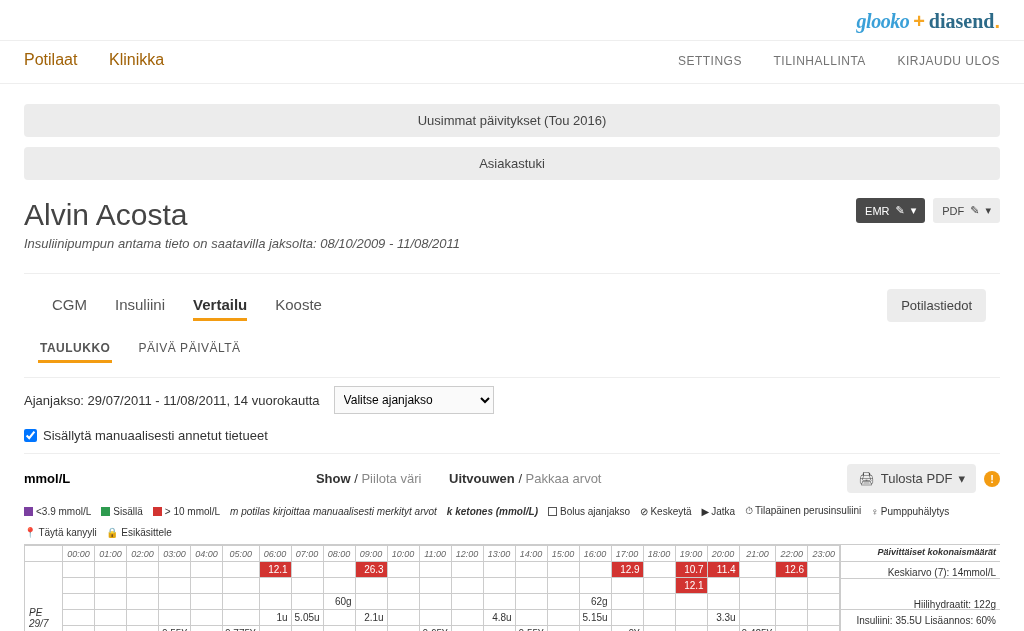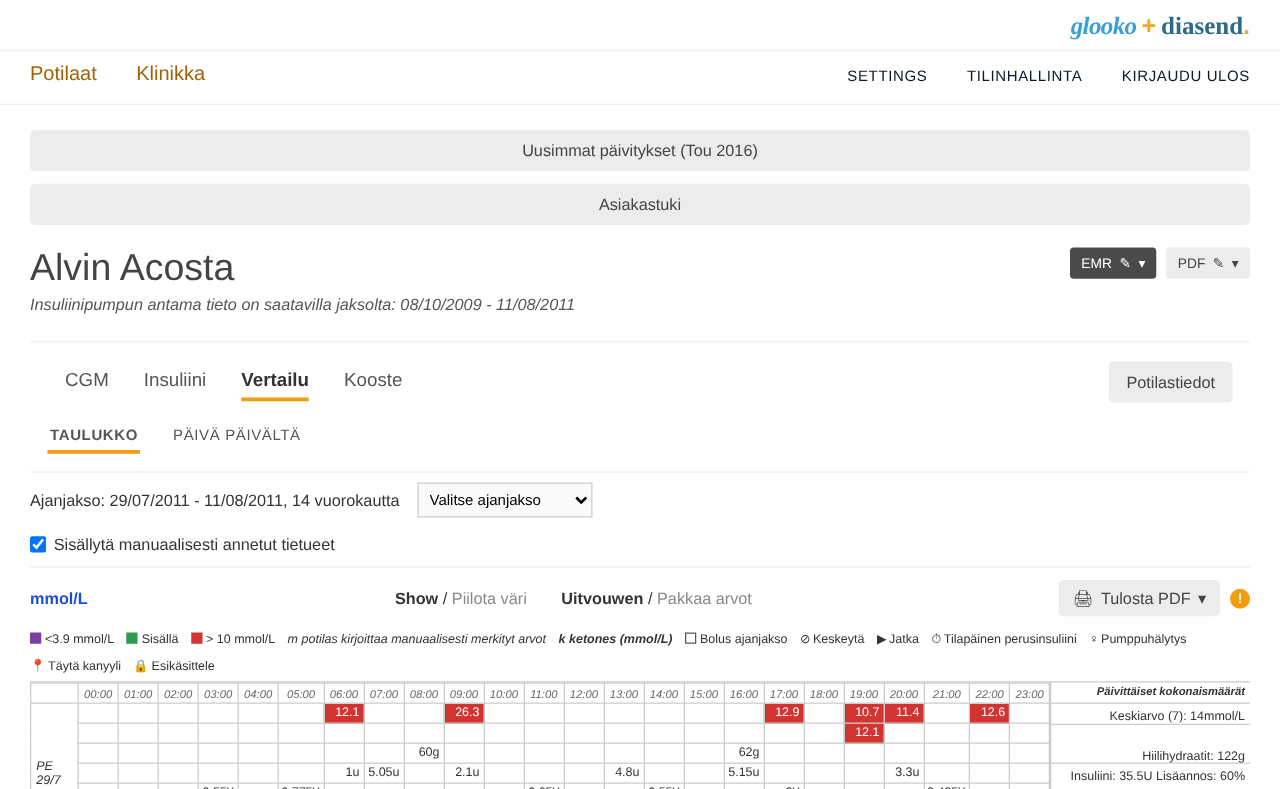--- a/index.html
+++ b/index.html
@@ -7,44 +7,44 @@
 .page { width: 1024px; margin: 0 auto; background: #fff; }
 .topbar { display: flex; justify-content: flex-end; align-items: center; padding: 10px 24px 6px; }
 .brand { height: 24px; }
 .brand-glooko { font-family: Georgia, serif; font-style: italic; color: #3aa0d8; font-size: 20px; font-weight: bold; letter-spacing: -0.5px; }
 .brand-plus { color: #f6a623; font-size: 20px; margin: 0 4px; font-weight: bold; }
 .brand-diasend { font-family: Georgia, serif; color: #2c6a88; font-size: 20px; font-weight: bold; }
 .brand-dot { color: #f6a623; font-size: 20px; font-weight: bold; }
 .nav { display: flex; align-items: center; padding: 10px 24px 14px; border-top: 1px solid #eee; border-bottom: 1px solid #eee; }
 .nav-left a { font-size: 16px; color: #a16207; text-decoration: none; margin-right: 28px; }
 .nav-right { margin-left: auto; }
-.nav-right a { font-size: 12px; color: #0f172a; text-decoration: none; margin-left: 28px; letter-spacing: 0.5px; }
+.nav-right a { font-size: 12px; color: #737373; text-decoration: none; margin-left: 28px; letter-spacing: 0.5px; }
 .content { padding: 20px 24px; }
 .row-buttons { display: flex; justify-content: flex-end; gap: 10px; margin-bottom: 18px; flex-direction: column; }
 .btn-grey { background: #ececec; border: none; border-radius: 4px; padding: 9px 14px; color: #444; font-size: 13px; cursor: pointer; }
 .row-title { display: flex; align-items: flex-start; margin-bottom: 4px; }
 h1 { font-size: 30px; font-weight: 400; color: #444; margin-bottom: 4px; }
 .subtitle { font-style: italic; color: #555; font-size: 13px; margin-bottom: 8px; }
 .title-right { margin-left: auto; display: flex; gap: 8px; }
 .btn-dark { background: #4a4a4a; color: #fff; border: none; border-radius: 3px; padding: 6px 9px; font-size: 11px; display: inline-flex; align-items: center; gap: 6px; cursor: pointer; }
 hr.div { border: none; border-top: 1px solid #eee; margin: 14px 0 6px; }
 .tabs { display: flex; align-items: center; padding: 6px 14px; }
 .tabs a { font-size: 15px; color: #555; text-decoration: none; padding: 10px 14px 12px; position: relative; }
 .tabs a.active { font-weight: bold; color: #333; }
 .tabs a.active::after { content: ""; position: absolute; left: 14px; right: 14px; bottom: 4px; height: 3px; background: #f39c12; }
 .btn-right-patient { margin-left: auto; }
 .subtabs { padding: 0 14px 2px; display: flex; gap: 24px; }
 .subtabs a { font-size: 12px; letter-spacing: 0.5px; color: #555; text-decoration: none; padding: 10px 2px 12px; position: relative; }
 .subtabs a.active { font-weight: bold; }
 .subtabs a.active::after { content: ""; position: absolute; left: 0; right: 0; bottom: 4px; height: 3px; background: #f39c12; }
 .controls { display: flex; align-items: center; gap: 14px; padding: 8px 0 8px; font-size: 13px; flex-wrap: wrap; border-top: 1px solid #eee; margin-top: 8px; }
-.controls select { width: 140px; padding: 5px; border: 1px solid #ccc; background: #fafafa; font-size: 12px; cursor: pointer; }
+.controls select { width: 160px; padding: 5px; border: 1px solid #ccc; background: #fafafa; font-size: 12px; cursor: pointer; }
 .checkbox-row { display: flex; align-items: center; gap: 6px; font-size: 13px; margin-top: 6px; }
 .toolstrip { display: flex; align-items: center; padding: 10px 0 10px; border-top: 1px solid #eee; margin-top: 10px; }
-.toolstrip .unit { font-weight: bold; color: #1d4ed8; font-size: 13px; }
+.toolstrip .unit { font-weight: bold; color: #000000; font-size: 13px; }
 .toolstrip .midlinks { margin-left: auto; margin-right: auto; font-size: 13px; text-align: center; flex: 1; }
 .toolstrip .midlinks b { font-weight: bold; color: #333; }
 .toolstrip .midlinks span.sep { margin: 0 12px; }
 .toolstrip .midlinks .dim { color: #888; }
 .toolstrip .right { display: flex; align-items: center; gap: 8px; }
 .btn-print { background: #ececec; border: none; border-radius: 4px; padding: 7px 11px; font-size: 13px; color: #444; display: inline-flex; align-items: center; gap: 6px; cursor: pointer; }
 .warn-icon { width: 16px; height: 16px; border-radius: 50%; background: #f39c12; color: #fff; font-weight: bold; font-size: 11px; display: inline-flex; align-items: center; justify-content: center; }
 .legend { display: flex; flex-wrap: wrap; gap: 10px; align-items: center; font-size: 10px; color: #333; padding: 2px 0 6px; }
 .legend .sw { width: 9px; height: 9px; display: inline-block; margin-right: 3px; vertical-align: middle; }
 .legend .sw.purple { background: #7b3fa0; }

